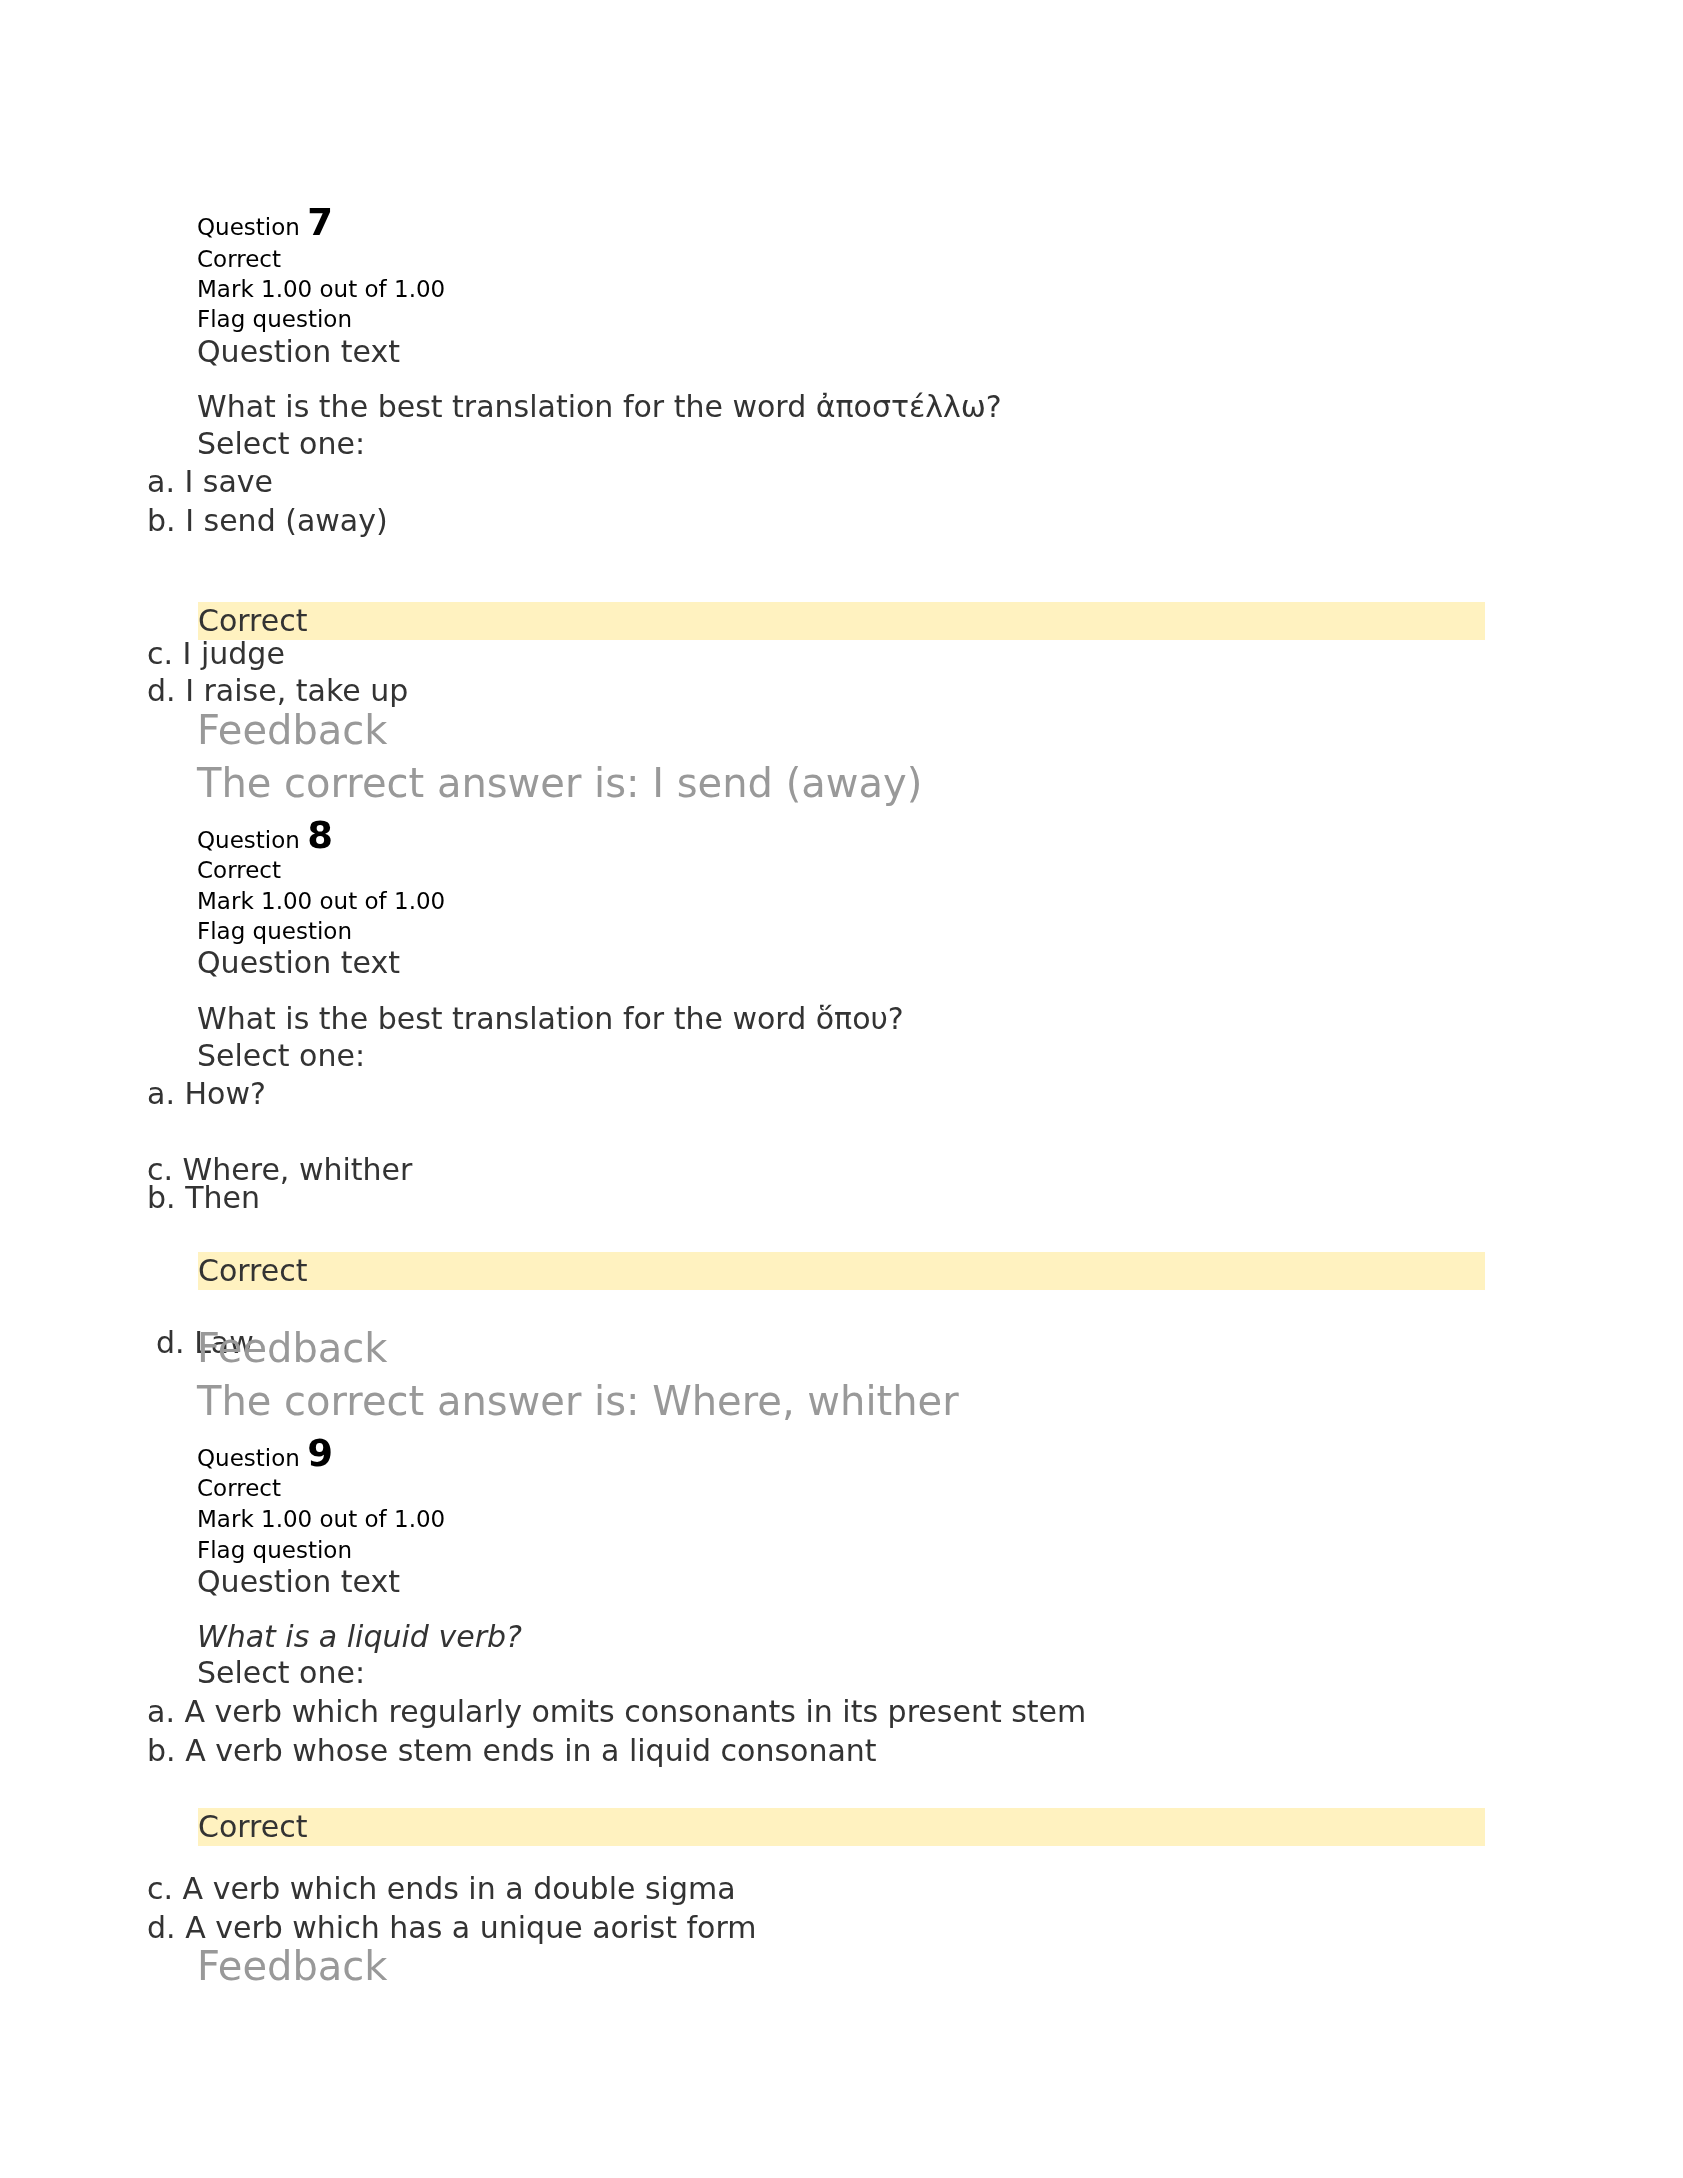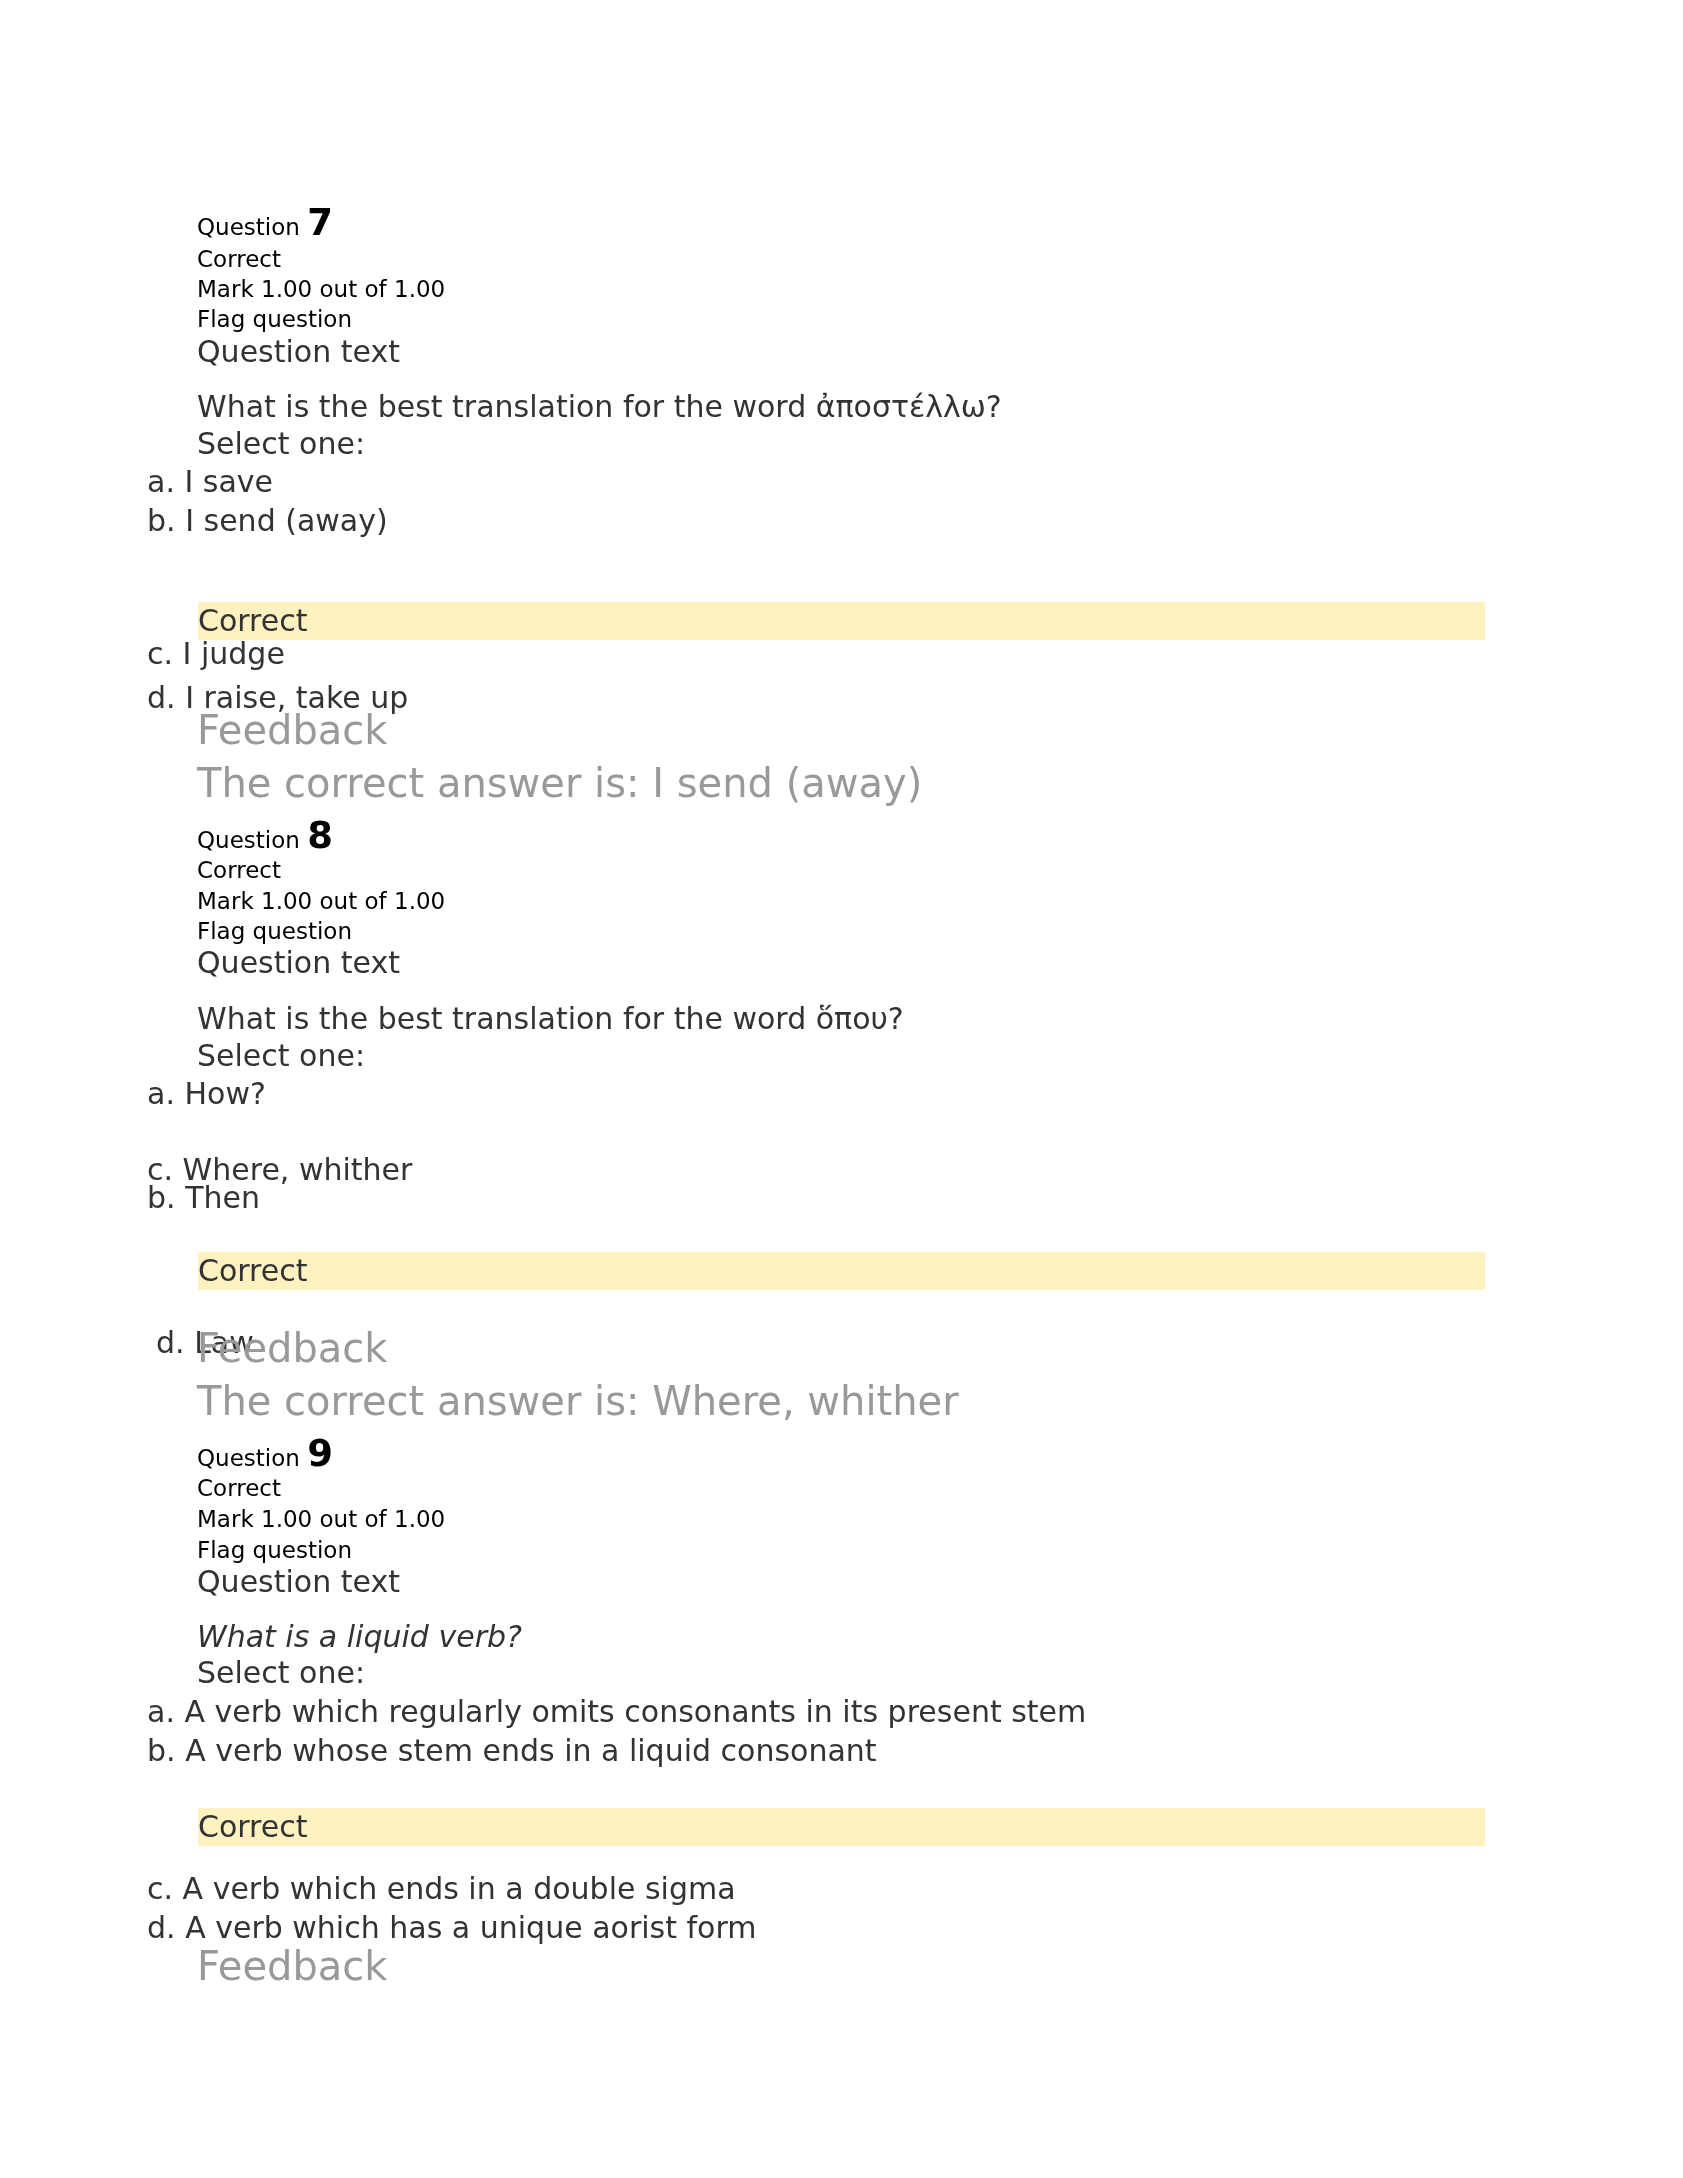--- a/index.html
+++ b/index.html
@@ -35,21 +35,21 @@
     <span>b.</span>
     <span>I send (away)</span>
   </div>
   <div class="bar" style="top:602px;">
     <span>Correct</span>
   </div>
   <div class="ln opt" style="top:635px;">
     <span>c.</span>
     <span>I judge</span>
   </div>
-  <div class="ln opt" style="top:672px;margin-top:7px;">
+  <div class="ln opt" style="top:672px;">
     <span>d.</span>
     <span>I raise, take up</span>
   </div>
   <div class="ln fb" style="top:711px;">Feedback</div>
   <div class="ln fb" style="top:764px;">The correct answer is: I send (away)</div>
 </div>
 
 <div>
   <div class="ln meta" style="top:821px;">
     <span>Question</span>

